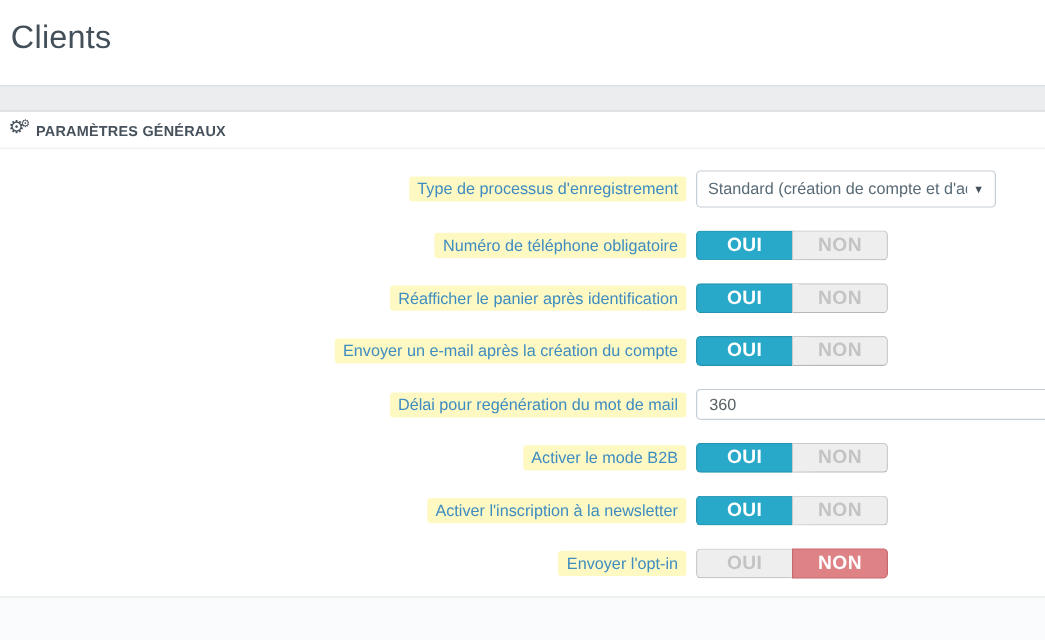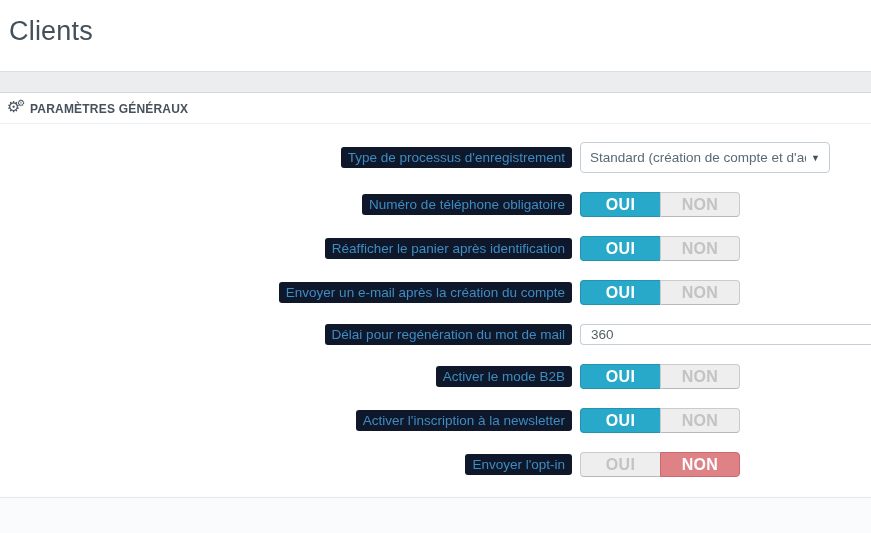--- a/index.html
+++ b/index.html
@@ -56,21 +56,21 @@
     align-items: center;
     margin-bottom: 19px;
   }
   .label-col {
     width: 572px;
     flex: none;
     text-align: right;
   }
   .field-label {
     display: inline-block;
-    background: #0f172a;
+    background: #fef9c3;
     color: #3e8cc0;
     font-size: 13.5px;
     padding: 3px 7px;
     border-radius: 3px;
     white-space: nowrap;
   }
   .control-col {
     flex: 1;
     margin-left: 8px;
     display: flex;
@@ -125,21 +125,21 @@
     border-color: #2593af;
     color: #ffffff;
   }
   .sw-off.active-red {
     background: #de8286;
     border-color: #c9686e;
     color: #ffffff;
   }
   .text-input {
     flex: 1;
-    height: 21px;
+    height: 26px;
     border: 1px solid #c5ced6;
     border-right: none;
     border-radius: 4px 0 0 4px;
     padding: 0 10px;
     font-size: 13.5px;
     color: #555f64;
     background: #ffffff;
     font-family: inherit;
     outline: none;
   }

